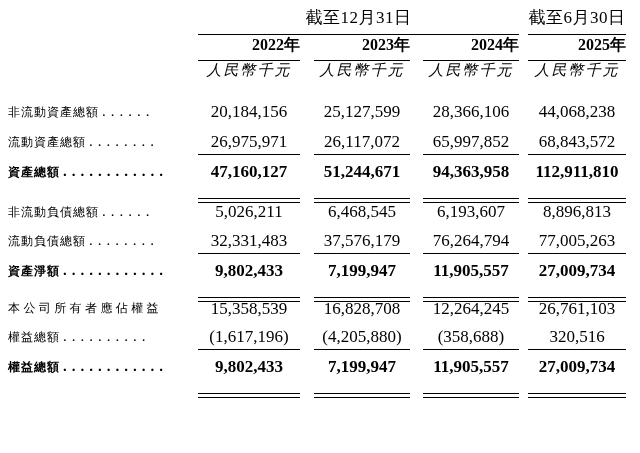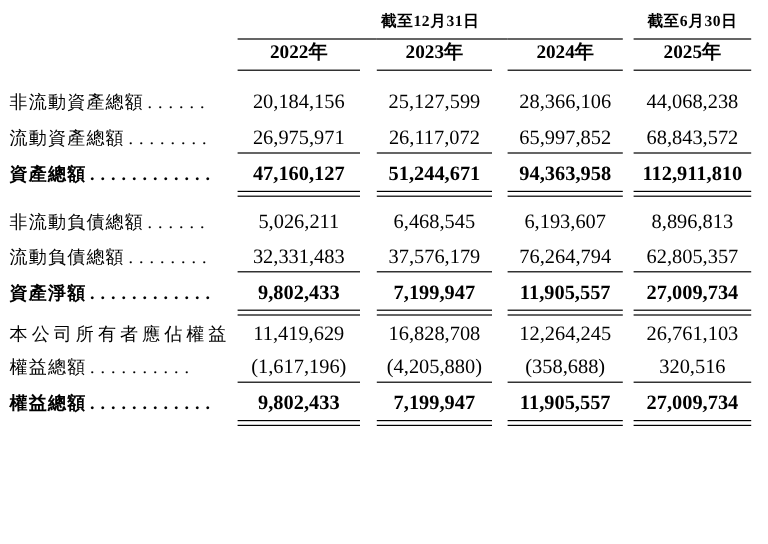--- a/index.html
+++ b/index.html
@@ -14,48 +14,48 @@
   table { border-collapse: collapse; table-layout: fixed; }
   td { padding: 0; vertical-align: top; }
   td.g {  }
 
   
   tr.h1 td, tr.h2 td { vertical-align: bottom; }
   tr.h1 { height: 26px; }
   tr.h2 { height: 26px; }
   tr.h3 { height: 24px; }
   tr.hsp { height: 16px; }
-  .grp  { font-weight: bold; font-size: 13px; text-align: center;
+  .grp  { font-weight: normal; font-size: 17px; text-align: center;
           border-bottom: 1.5px solid #000; padding-bottom: 5px; letter-spacing: .5px; white-space: nowrap; }
-  .yr   { font-weight: bold; font-size: 16px; text-align: center;
+  .yr   { font-weight: bold; font-size: 16px; text-align: right;
           border-bottom: 1.5px solid #000; padding-bottom: 4px; white-space: nowrap; }
   .unit { font-style: italic; font-size: 15px; text-align: center;
           letter-spacing: 2px; padding-bottom: 2px; white-space: nowrap; }
 
   
   tr.rh27 { height: 27px; } tr.rh28 { height: 28px; } tr.rh29 { height: 29px; }
   tr.rh30 { height: 30px; } tr.rh34 { height: 34px; } tr.rh35 { height: 35px; }
   tr.rh36 { height: 36px; } tr.rh40 { height: 40px; }
 
   .lblwrap { display: flex; align-items: baseline; padding-top: 2px; }
-  .lbl  { font-size: 15px; letter-spacing: 1px; white-space: nowrap; }
+  .lbl  { font-size: 12px; letter-spacing: 1px; white-space: nowrap; }
   .dots { flex: 1; overflow: hidden; white-space: nowrap;
           font-size: 15px; letter-spacing: 5px; padding-left: 3px; }
   tr.spread .lbl { letter-spacing: 3.4px; }
 
   .num { text-align: center; font-size: 17px; white-space: nowrap; }
   .num .v { display: block; padding-top: 1px; }
 
   tr.b .lbl, tr.b .dots, tr.b .num { font-weight: bold; }
 
   
   tr.u .num .v { border-bottom: 1.5px solid #000; padding-bottom: 2px; }
 
   
-  tr.d .num .v { border-bottom: 1.5px solid #000; padding-bottom: 4px; position: relative; }
+  tr.d .num .v { border-bottom: 1.5px solid #000; padding-bottom: 16px; position: relative; }
   tr.d .num .v::after {
     content: ""; position: absolute; left: 0; right: 0; bottom: -5px;
     border-bottom: 1.5px solid #000;
   }
 </style>
 </head>
 <body>
 
 <div class="sheet">
 <table>
@@ -82,20 +82,30 @@
     <td></td>
     <td class="yr">2022年</td>
     <td class="g"></td>
     <td class="yr">2023年</td>
     <td class="g"></td>
     <td class="yr">2024年</td>
     <td class="g"></td>
     <td class="yr">2025年</td>
   </tr>
 
+  <tr class="h3">
+    <td></td>
+    <td class="unit">人民幣千元</td>
+    <td class="g"></td>
+    <td class="unit">人民幣千元</td>
+    <td class="g"></td>
+    <td class="unit">人民幣千元</td>
+    <td class="g"></td>
+    <td class="unit">人民幣千元</td>
+  </tr>
 
   <tr class="hsp">
           <td colspan="8"></td>
         </tr>
 
   <tr class="rh30">
     <td>
             <div class="lblwrap">
               <span class="lbl">非流動資產總額</span>
               <span class="dots">......</span>
@@ -203,21 +213,21 @@
     <td class="g"></td>
     <td class="num">
             <div class="v">37,576,179</div>
           </td>
     <td class="g"></td>
     <td class="num">
             <div class="v">76,264,794</div>
           </td>
     <td class="g"></td>
     <td class="num">
-            <div class="v">62,805,357</div>
+            <div class="v">77,005,263</div>
           </td>
   </tr>
 
 
 
   <tr class="rh34 b d">
     <td>
             <div class="lblwrap">
               <span class="lbl">資產淨額</span>
               <span class="dots">............</span>
@@ -241,21 +251,21 @@
   </tr>
 
   <tr class="rh28 spread">
     <td>
             <div class="lblwrap">
               <span class="lbl">本公司所有者應佔權益</span>
               <span class="dots"></span>
             </div>
           </td>
     <td class="num">
-            <div class="v">11,419,629</div>
+            <div class="v">15,358,539</div>
           </td>
     <td class="g"></td>
     <td class="num">
             <div class="v">16,828,708</div>
           </td>
     <td class="g"></td>
     <td class="num">
             <div class="v">12,264,245</div>
           </td>
     <td class="g"></td>

